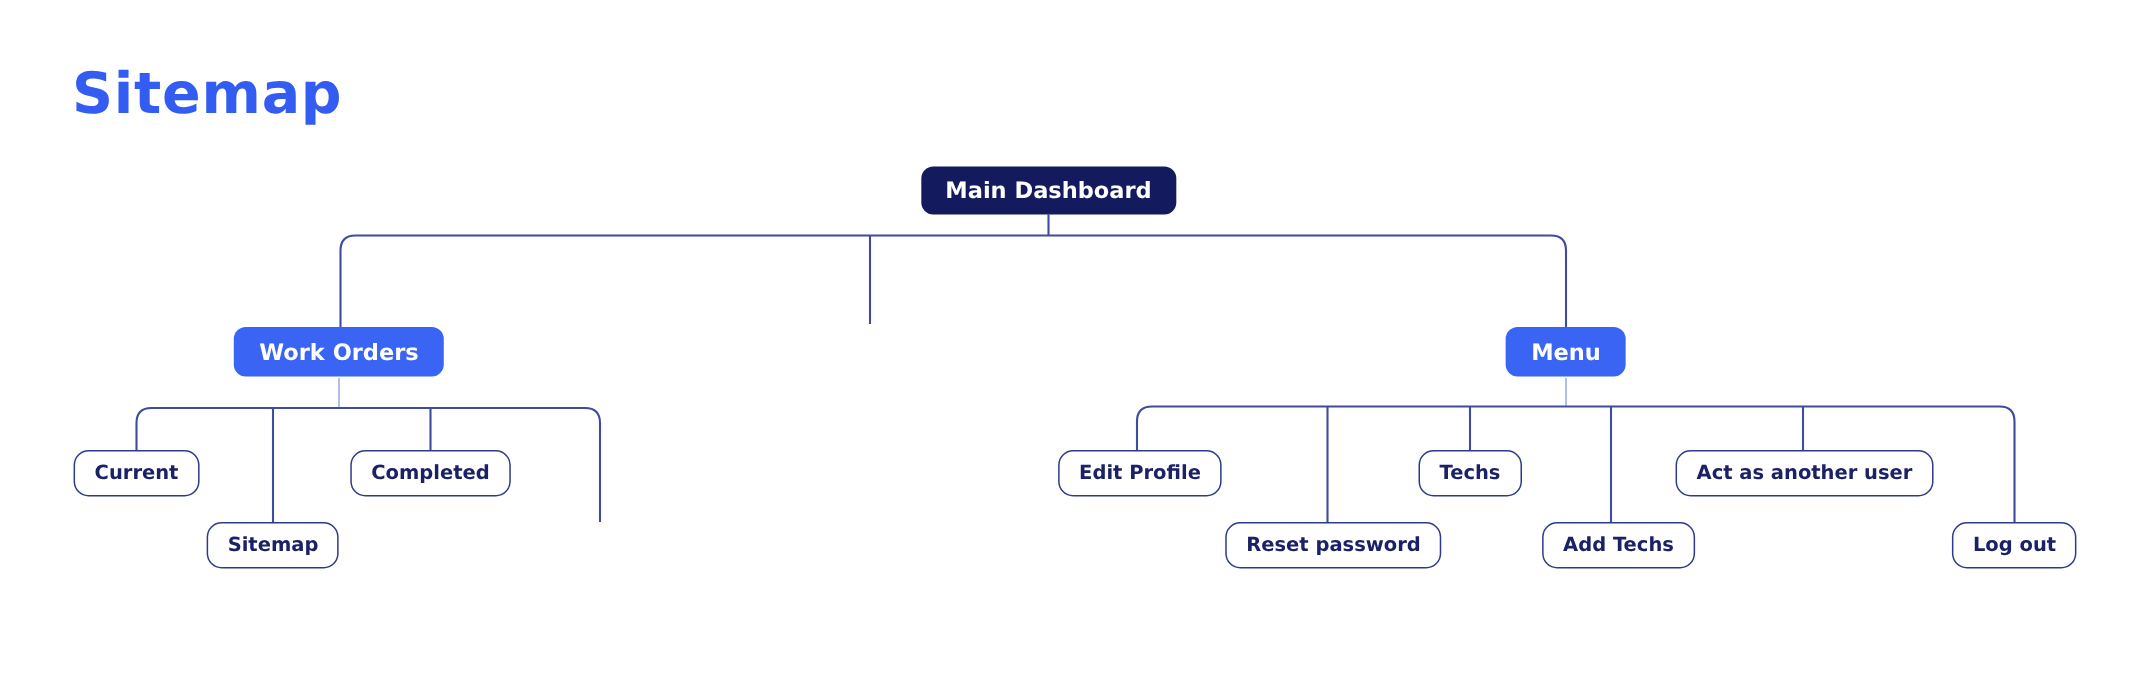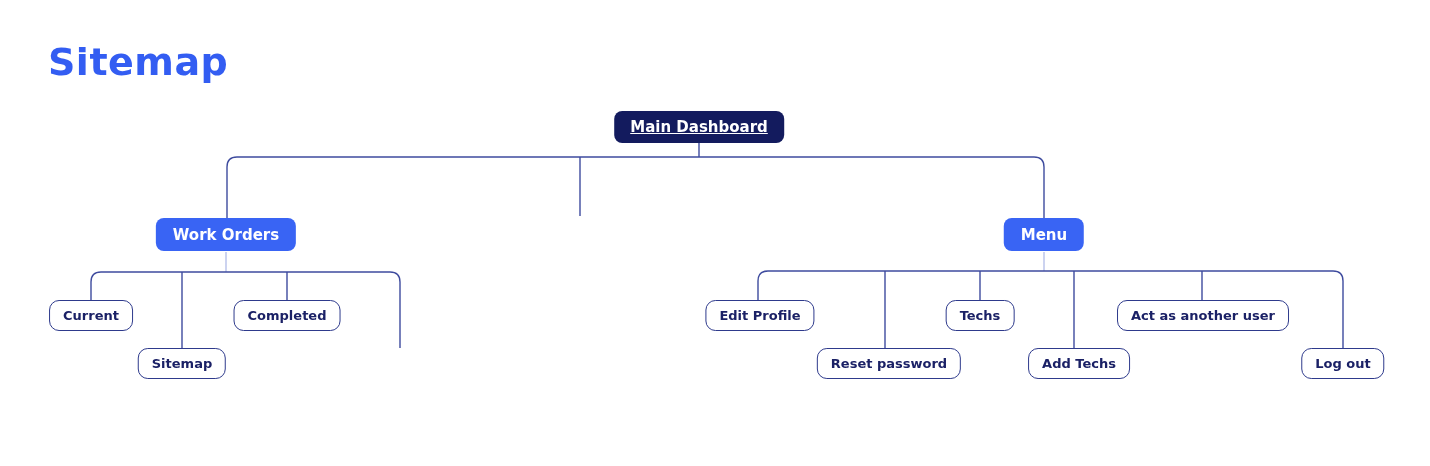--- a/index.html
+++ b/index.html
@@ -21,21 +21,21 @@
   .node{
     position:absolute;
     display:inline-flex;align-items:center;justify-content:center;
     transform:translateX(-50%);
     white-space:nowrap;
     box-sizing:border-box;
     font-weight:bold;
   }
   .node.root{
     height:32px;padding:0 16px;border-radius:8px;
-    background:#131b5e;color:#ffffff;font-size:15px;text-decoration:underline;
+    background:#131b5e;color:#ffffff;font-size:15px;
   }
   .node.branch{
     height:33px;padding:0 17px;border-radius:8px;
     background:#3964f4;color:#ffffff;font-size:15px;text-align:center;
   }
   .node.leaf{
     height:31px;padding:2px 13px;border-radius:10px;
     background:#ffffff;border:1.5px solid #2e3a8c;
     color:#1b2166;font-size:13px;
   }

